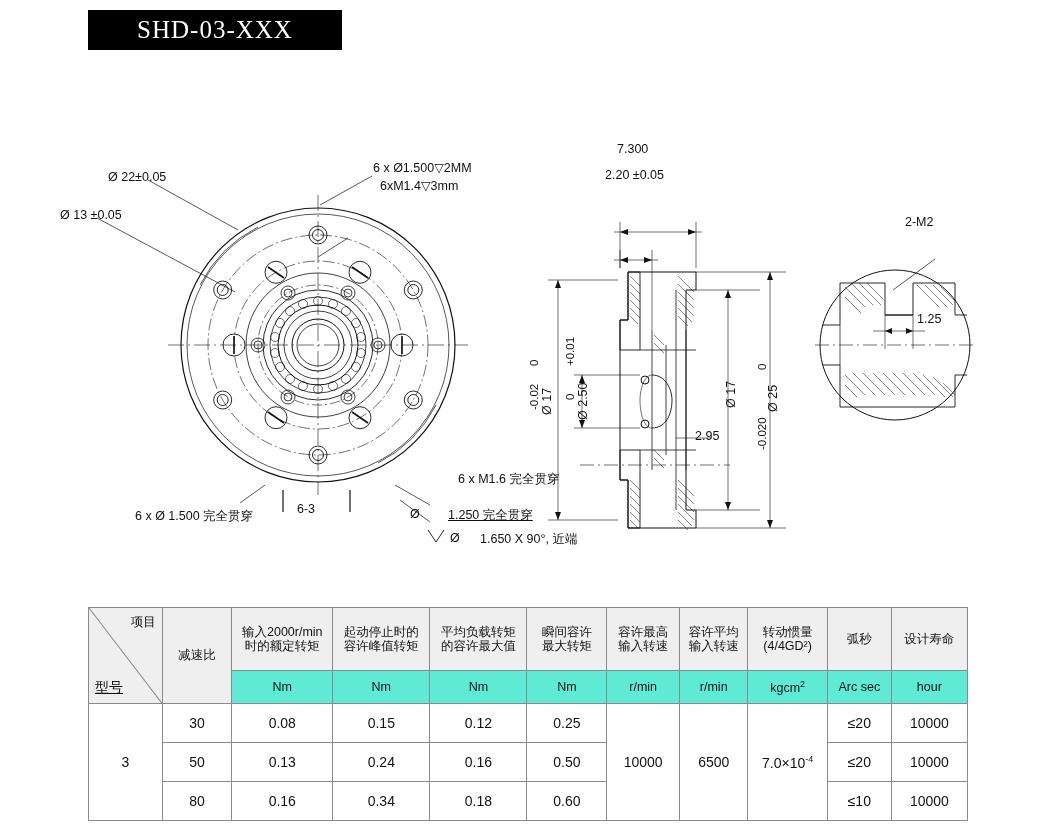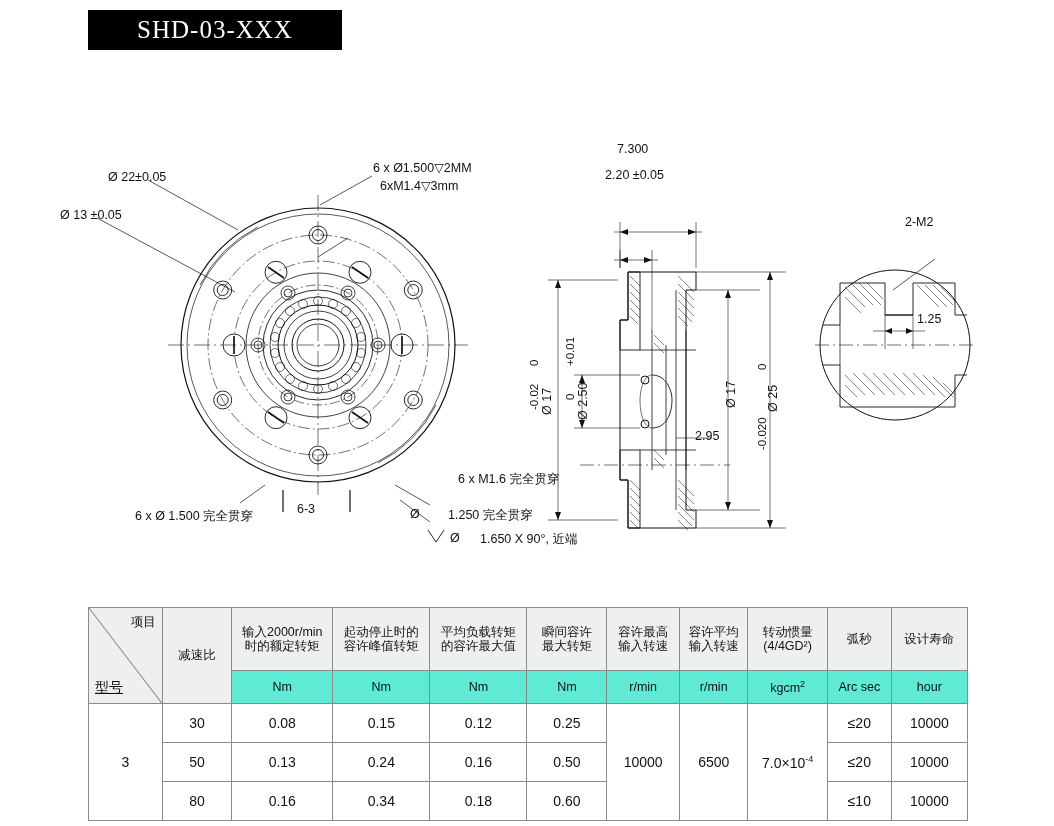--- a/index.html
+++ b/index.html
@@ -356,21 +356,21 @@
   </svg>
 
   <span class="lbl" style="left:108px;top:110px;">Ø 22±0.05</span>
   <span class="lbl" style="left:60px;top:148px;">Ø 13 ±0.05</span>
   <span class="lbl" style="left:373px;top:100px;text-align:right;">6 x  Ø1.500▽2MM</span>
   <span class="lbl" style="left:380px;top:118px;">6xM1.4▽3mm</span>
   <span class="lbl" style="left:135px;top:448px;">6 x Ø 1.500 完全贯穿</span>
   <span class="lbl" style="left:297px;top:442px;">6-3</span>
   <span class="lbl" style="left:434px;top:411px;margin-left:24px;">6 x  M1.6  完全贯穿</span>
   <span class="lbl" style="left:410px;top:447px;">Ø</span>
-  <span class="lbl" style="left:448px;top:447px;">1.250 完全贯穿</span>
+  <span class="lbl" style="left:448px;top:447px;text-decoration:underline;">1.250 完全贯穿</span>
   <span class="lbl" style="left:450px;top:471px;">Ø</span>
   <span class="lbl" style="left:480px;top:471px;text-align:center;">1.650 X 90°, 近端</span>
 
   <span class="lbl" style="left:617px;top:82px;">7.300</span>
   <span class="lbl" style="left:605px;top:108px;">2.20 ±0.05</span>
 
   <span class="lbl rot" style="left:540px;top:355px;">Ø 17</span>
   <span class="lbl rot small" style="left:528px;top:306px;">0</span>
   <span class="lbl rot small" style="left:528px;top:350px;">-0.02</span>
 

